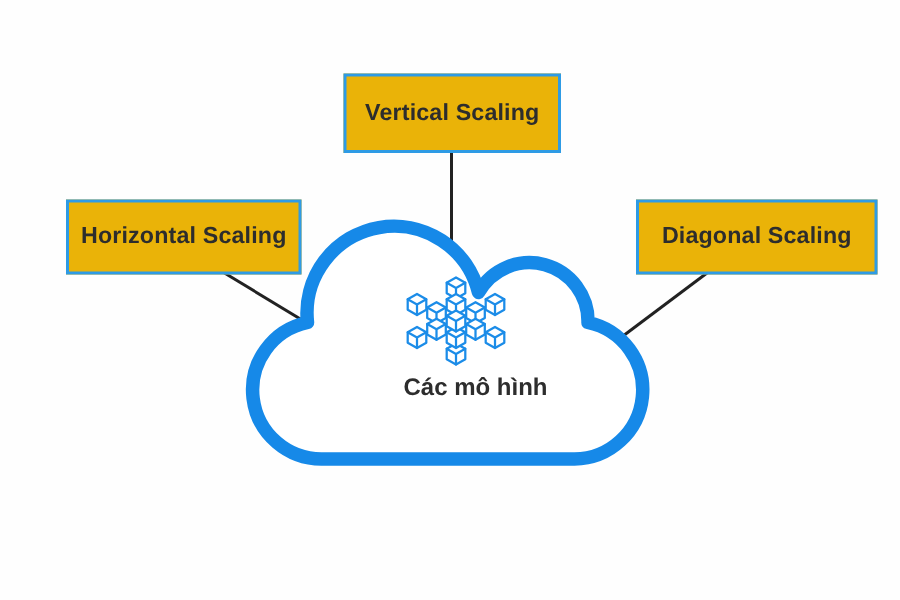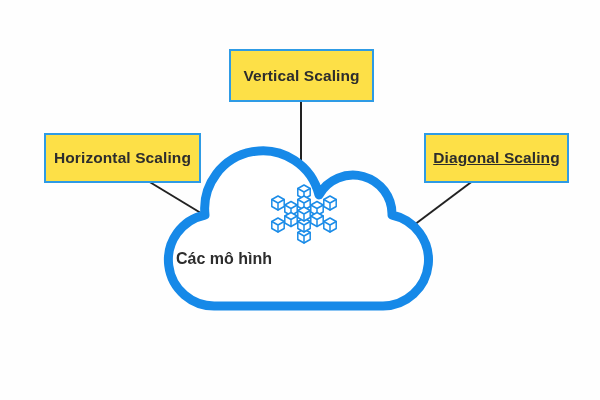--- a/index.html
+++ b/index.html
@@ -7,33 +7,34 @@
     position:relative;
     width:600px;height:400px;
     background:#fefefe;
     overflow:hidden;
     font-family:"Liberation Sans", sans-serif;
   }
   #diagram-svg{position:absolute;left:0;top:0;z-index:1;}
   .label-box{
     position:absolute;
     z-index:2;
-    background:#fde047;
+    background:#eab308;
     border:2px solid #2e9be5;
     display:flex;align-items:center;justify-content:center;
     font-size:15.5px;font-weight:bold;color:#2d2d2d;
     letter-spacing:0.1px;
     box-sizing:border-box;
   }
   #box-vertical  {left:229px;top:49px; width:145px;height:53px;}
   #box-horizontal{left:44px; top:133px;width:157px;height:50px;}
-  #box-diagonal  {left:424px;top:133px;width:145px;height:50px;text-decoration:underline;}
+  #box-diagonal  {left:424px;top:133px;width:161px;height:50px;}
   .cloud-caption{
-    position:absolute;left:176px;top:247px;width:222px;
+    position:absolute;left:206px;top:247px;width:222px;
     z-index:2;
+    text-align:center;
     font-size:16px;font-weight:bold;color:#2d2d2d;
     line-height:24px;
   }
 </style>
 </head>
 <body>
 
 <div id="stage">
 
   <svg id="diagram-svg" width="600" height="400" viewBox="0 0 600 400">

